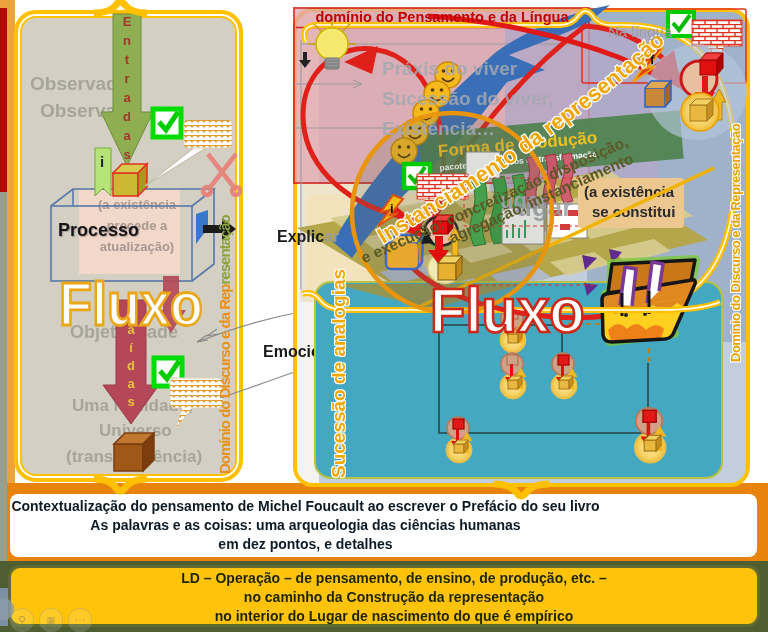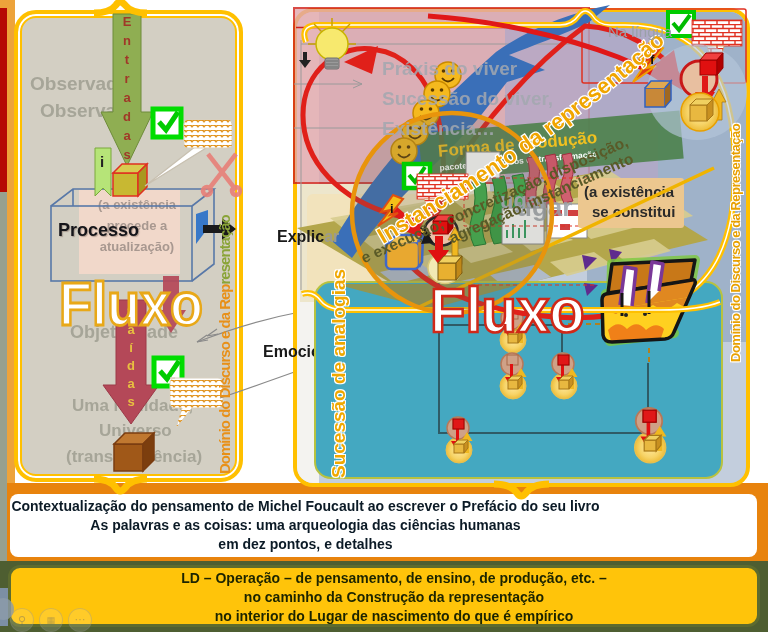--- a/index.html
+++ b/index.html
@@ -472,20 +472,21 @@
     </g>
 
     <g>
       <path id="goldarc" d="M383,244 Q563,139 672,36" fill="none"></path>
       <text font-size="22" font-weight="bold" fill="#f0a500" stroke="#ffffff" stroke-width="2.5" paint-order="stroke" textLength="348" lengthAdjust="spacingAndGlyphs"><textPath href="#goldarc">Instanciamento da representação</textPath></text>
     </g>
 
     <path d="M494,484 Q511,484 517,493 Q521,499 526,493 Q532,484 549,484" fill="none" stroke="#ffc000" stroke-width="7"></path>
   </svg>
 
+  <div class="abs" style="left:296px;top:9px;width:292px;text-align:center;font-size:14.5px;font-weight:bold;color:#c00000;white-space:nowrap;z-index:4;">domínio do Pensamento e da Língua</div>
 
   <div class="abs" style="left:608px;top:23px;font-size:15px;font-weight:normal;color:#9aa0a8;z-index:4;">Na língua</div>
 
   <div class="abs" style="left:382px;top:54px;font-size:19px;font-weight:bold;color:#a3a8b0;opacity:0.85;line-height:30px;z-index:4;">Práxis do viver<br>Sucessão do viver,<br>Existência…</div>
 
   <div class="abs" style="left:500px;top:188px;font-size:22px;font-weight:bold;color:#9aa0a8;z-index:3;">ugar</div>
 
   <div class="abs" style="left:362px;top:250px;transform:rotate(-24deg);transform-origin:0 50%;font-size:15.5px;font-weight:bold;color:#5a5a28;z-index:4;white-space:nowrap;">e execução; concretização, disposição,</div>
 
   <div class="abs" style="left:450px;top:230px;transform:rotate(-24deg);transform-origin:0 50%;font-size:15.5px;font-weight:bold;color:#5a5a28;z-index:4;white-space:nowrap;">agregação, instanciamento</div>

